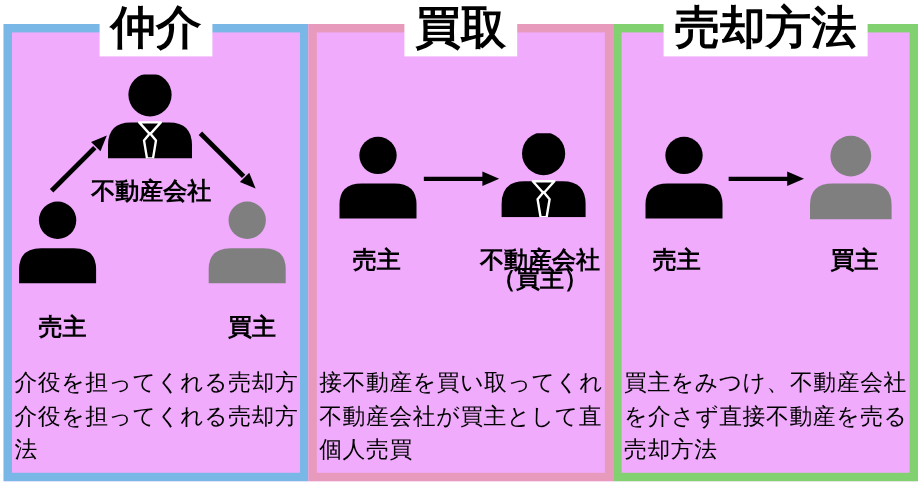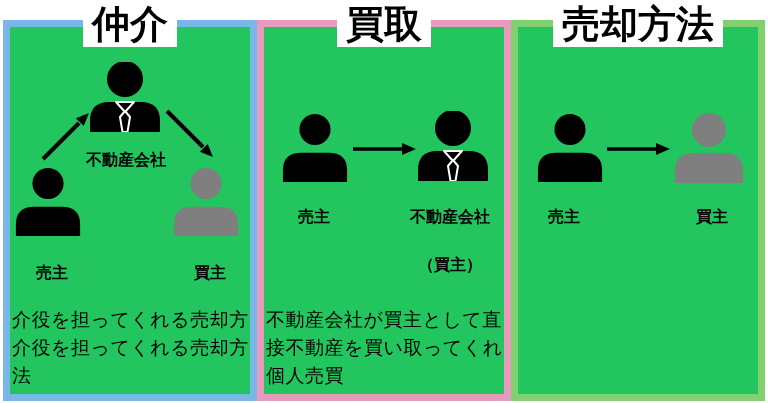--- a/index.html
+++ b/index.html
@@ -1,21 +1,21 @@
 <!DOCTYPE html>
 <html lang="ja"><head>
 <meta charset="utf-8">
 <style>
   html,body { margin:0; padding:0; background:#fff; }
   body { font-family:"Liberation Sans","DejaVu Sans",sans-serif; }
   .canvas { position:relative; width:768px; height:403px; background:#fff; overflow:hidden; }
 
   .panel {
     position:absolute; top:20px; height:381px; width:254px;
-    border:7px solid #000; box-sizing:border-box; background:#22c55e;
+    border:7px solid #000; box-sizing:border-box; background:#f0abfc;
   }
   .panel-1 { left:3px; }
   .panel-2 { left:257px; }
   .panel-3 { left:511px; }
 
   .panel-title {
     position:absolute; top:-26px; left:50%; transform:translateX(-50%);
     background:#fff; padding:0 9px; margin:0;
     font-size:38px; font-weight:bold; line-height:46px;
     color:#000; white-space:nowrap;
@@ -23,21 +23,21 @@
 
   .icon { position:absolute; width:72px; height:70px; }
   .icon svg { display:block; width:100%; height:100%; }
   .icon-black { color:#000; }
   .icon-gray  { color:#7f7f7f; }
 
   .arrow { position:absolute; }
 
   .label {
     position:absolute; transform:translateX(-50%);
-    font-size:16px; font-weight:bold; line-height:30px;
+    font-size:20px; font-weight:bold; line-height:30px;
     color:#000; white-space:nowrap;
   }
 
   .desc {
     position:absolute; left:2px; top:279px; width:238px;
     font-size:19px; line-height:28px; letter-spacing:0.5px; color:#000;
   }
 </style>
 </head>
 <body>
@@ -111,25 +111,25 @@
       <svg viewBox="0 0 72 70" aria-hidden="true">
         <circle cx="36" cy="17" r="18" fill="currentColor"></circle>
         <path d="M1,70 V59 Q1,40 20,40 H52 Q71,40 71,59 V70 Z" fill="currentColor"></path>
         <path d="M27,40 L36,50 L45,40 Z" fill="currentColor" stroke="#fff" stroke-width="2" stroke-linejoin="round"></path>
         <path d="M36,49 L31,55 L33.5,70 L38.5,70 L41,55 Z" fill="currentColor" stroke="#fff" stroke-width="2" stroke-linejoin="round"></path>
       </svg>
     </div>
 
     <div class="label" style="left:50px; top:175px;">売主</div>
     <div class="label" style="left:186px; top:175px;">不動産会社</div>
-    <div class="label" style="left:186px; top:224px;font-family:Liberation Mono, monospace;">（買主）</div>
+    <div class="label" style="left:186px; top:191px;">（買主）</div>
 
     <div class="desc">
+      <div>接不動産を買い取ってくれ</div>
       <div>不動産会社が買主として直</div>
-      <div>接不動産を買い取ってくれ</div>
       <div>個人売買</div>
     </div>
   </section>
 
   <section class="panel panel-3" style="border-color: rgb(130, 209, 112);">
     <h2 class="panel-title">売却方法</h2>
 
     <div class="icon icon-black" style="left:17px; top:86px; width:70px;">
       <svg viewBox="0 0 72 70" aria-hidden="true">
         <circle cx="36" cy="16" r="16" fill="currentColor"></circle>
@@ -145,15 +145,20 @@
     <div class="icon icon-gray" style="left:155px; top:86px;">
       <svg viewBox="0 0 72 70" aria-hidden="true">
         <circle cx="36" cy="17" r="17" fill="currentColor"></circle>
         <path d="M2,70 V58 Q2,40 21,40 H51 Q70,40 70,58 V70 Z" fill="currentColor"></path>
       </svg>
     </div>
 
     <div class="label" style="left:46px; top:175px;">売主</div>
     <div class="label" style="left:194px; top:175px;">買主</div>
 
+    <div class="desc">
+      <div>買主をみつけ、不動産会社</div>
+      <div>を介さず直接不動産を売る</div>
+      <div>売却方法</div>
+    </div>
   </section>
 
 </div>
 
 </body></html>

